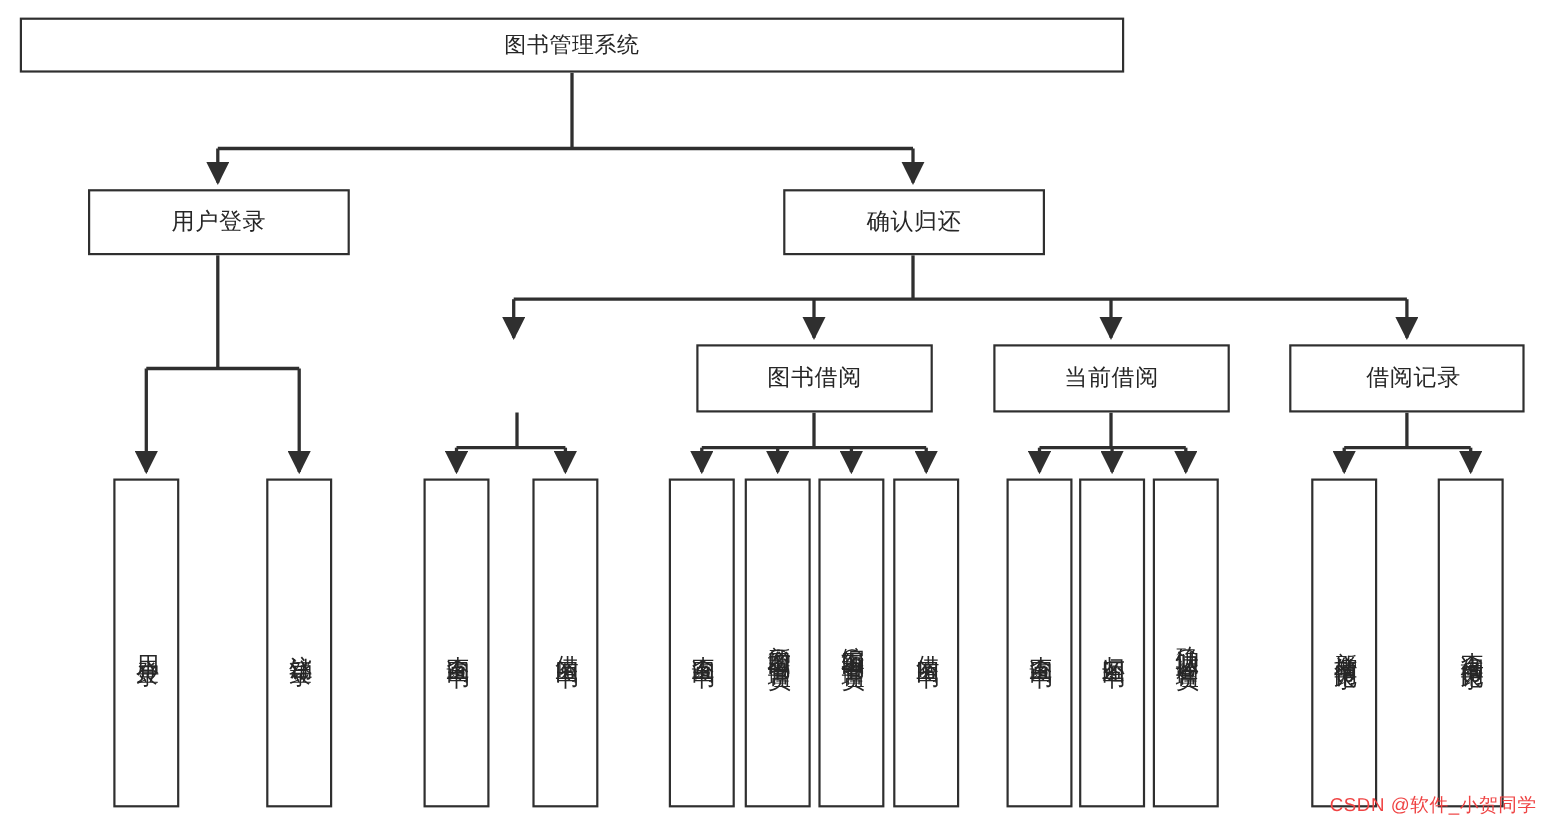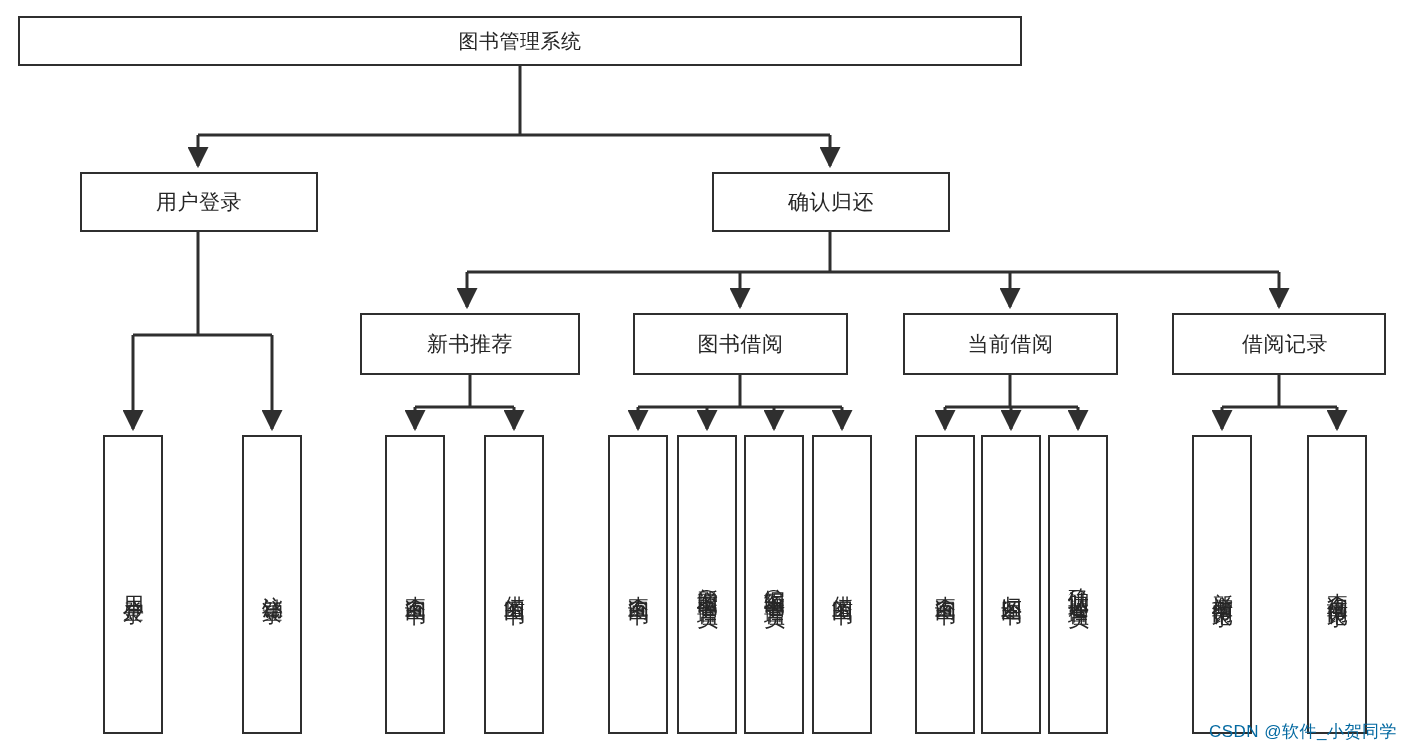--- a/index.html
+++ b/index.html
@@ -60,21 +60,21 @@
     white-space: pre-line;
   }
   .node.vert .label {
     white-space: nowrap;
   }
   #watermark {
     position: absolute;
     right: 8px;
     bottom: 4px;
     font-size: 17px;
-    color: #0369a1;
+    color: #ef4444;
     letter-spacing: 0.5px;
     user-select: none;
   }
 </style>
 </head>
 <body>
 
 <div id="diagram-root">
 
   <svg id="edge-layer" viewBox="0 0 1405 747" width="1405" height="747" xmlns="http://www.w3.org/2000/svg">
@@ -131,23 +131,20 @@
     <span class="label">图书管理系统</span>
   </div>
 
   <div class="node horiz" style="left:80px; top:172px; width:238px; height:60px;">
     <span class="label">用户登录</span>
   </div>
   <div class="node horiz" style="left:712px; top:172px; width:238px; height:60px;">
     <span class="label">确认归还</span>
   </div>
 
-  <div class="node horiz" style="left:360px; top:313px; width:220px; height:62px;">
-    <span class="label">新书推荐</span>
-  </div>
   <div class="node horiz" style="left:903px; top:313px; width:215px; height:62px;">
     <span class="label">当前借阅</span>
   </div>
   <div class="node horiz" style="left:633px; top:313px; width:215px; height:62px;">
     <span class="label">图书借阅</span>
   </div>
   <div class="node horiz" style="left:1172px; top:313px; width:214px; height:62px;padding-left:12px;">
     <span class="label">借阅记录</span>
   </div>
 

